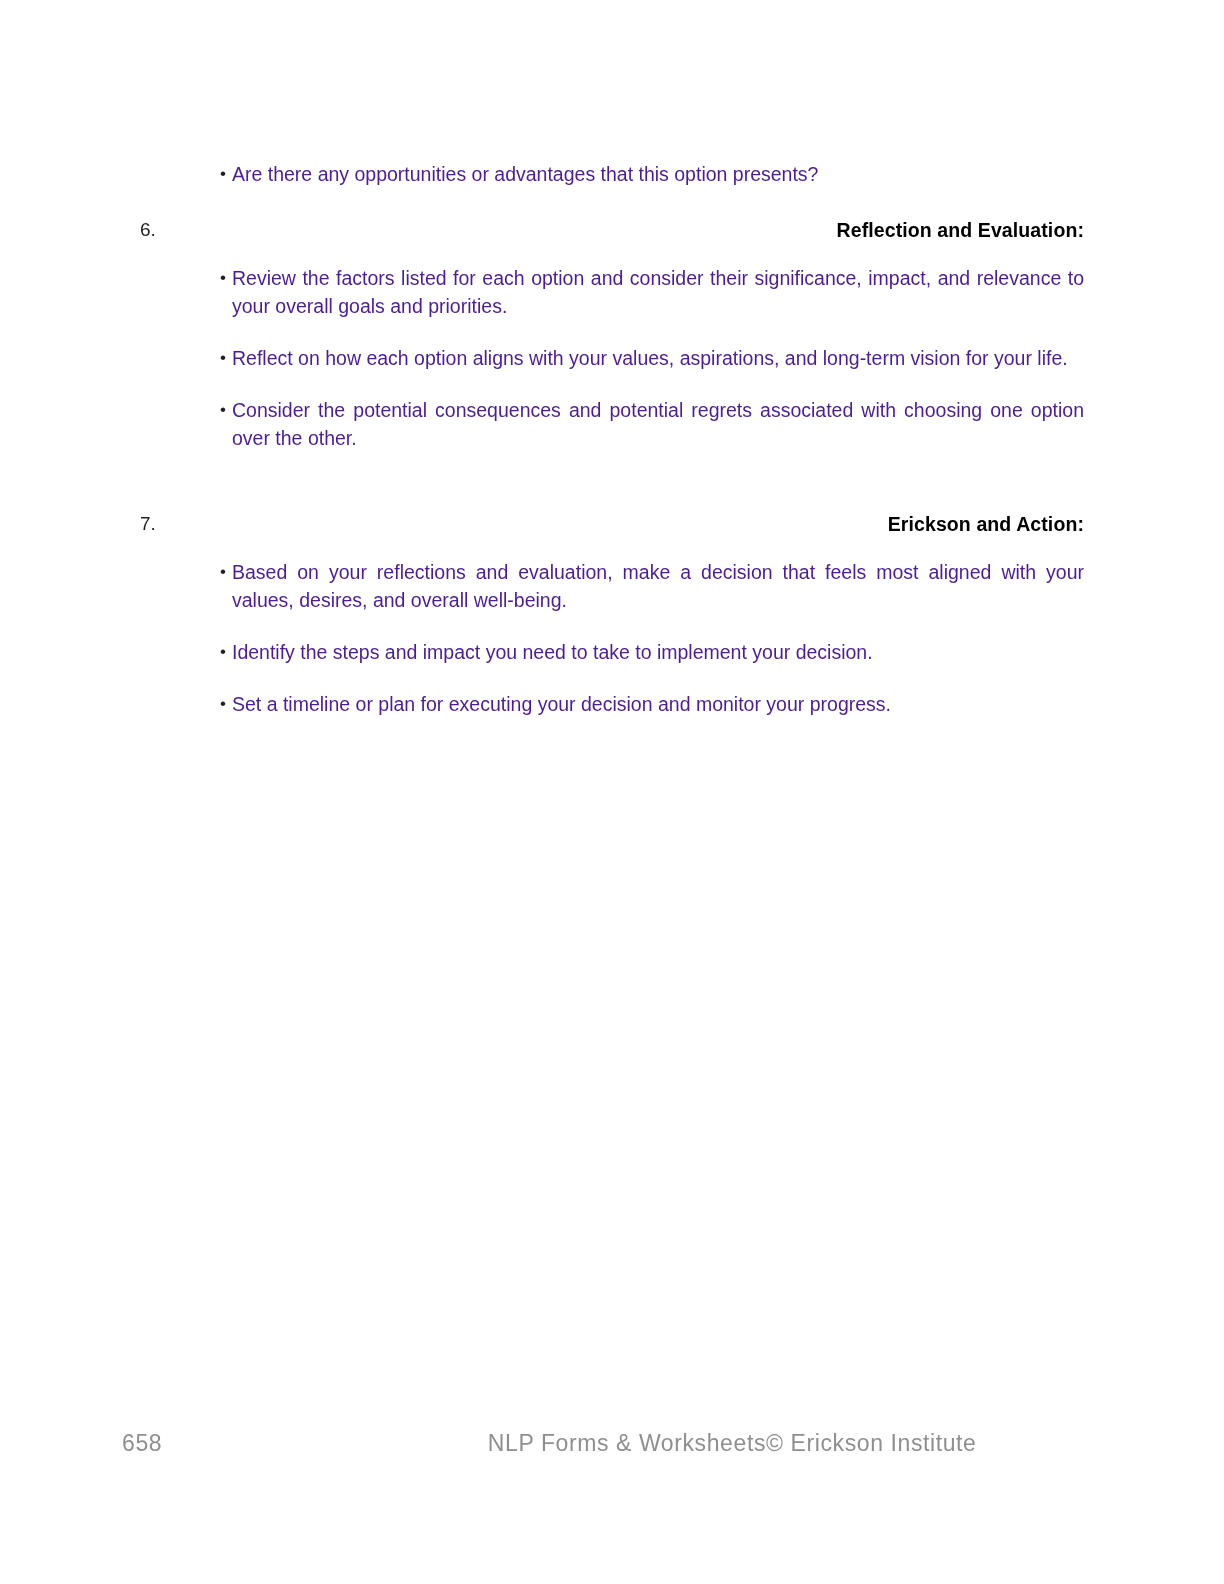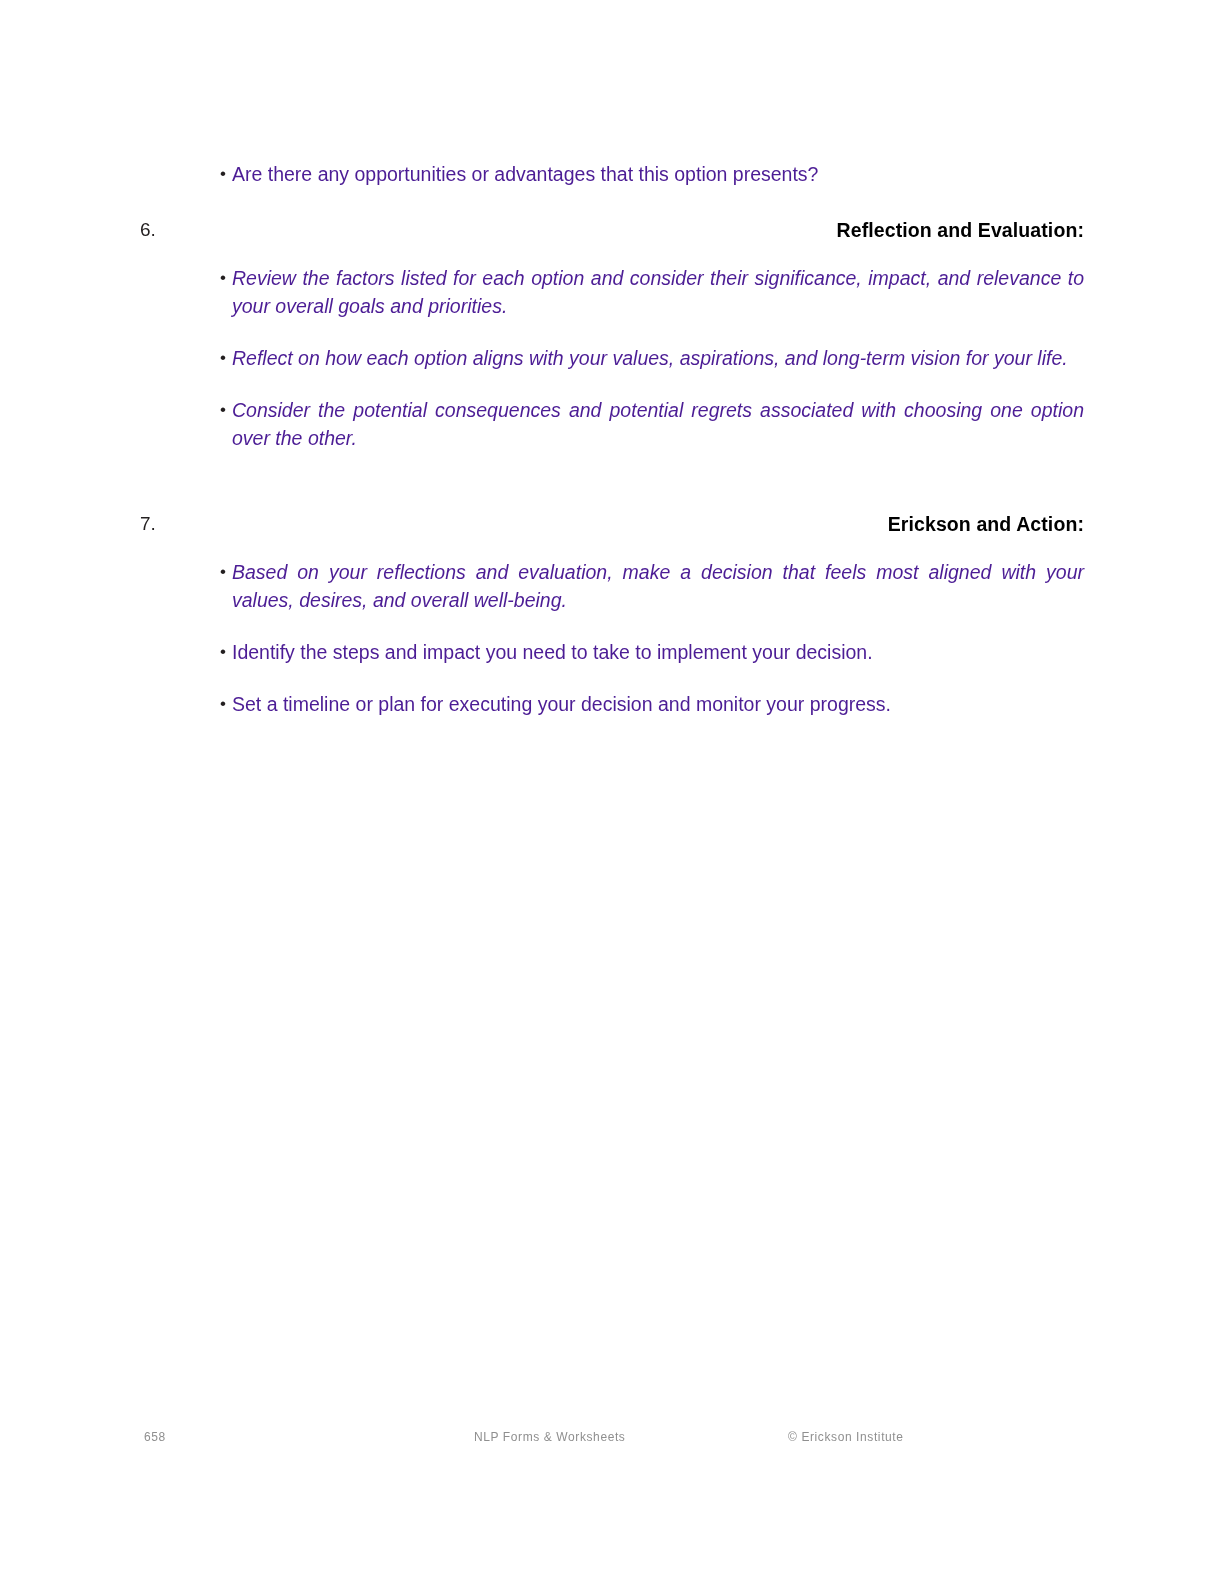--- a/index.html
+++ b/index.html
@@ -49,21 +49,20 @@
     color: #231f20;
   }
   .bullet-row .btext {
     flex: 1 1 auto;
     font-size: 19.5px;
     line-height: 28px;
     color: #4c1d95;
   }
   .bullet-row .btext.justify {
     text-align: justify;
-    font-style: italic;
   }
 
   
   .num-row {
     display: flex;
     align-items: flex-start;
     margin-top: 28px;
     margin-bottom: 20px;
   }
   .num-row .num {
@@ -89,37 +88,37 @@
   }
   .sub-list .bullet-row {
     margin-bottom: 24px;
   }
 
   .spacer-after-group { height: 6px; }
 
   
   .footer {
     position: absolute;
-    left: 144px;
+    left: 122px;
     top: 1430px;
     width: 944px;
     display: flex;
     align-items: baseline;
-    font-size: 12px;
+    font-size: 23px;
     color: #8f8f8f;
     letter-spacing: .6px;
   }
   .footer .f-page {
     width: 330px;
     flex: 0 0 330px;
     text-align: left;
   }
   .footer .f-center {
     flex: 1 1 auto;
-    text-align: left;
+    text-align: right;
   }
   .footer .f-right {
     width: 300px;
     flex: 0 0 300px;
     text-align: left;
   }
 </style>
 </head>
 <body>
 

